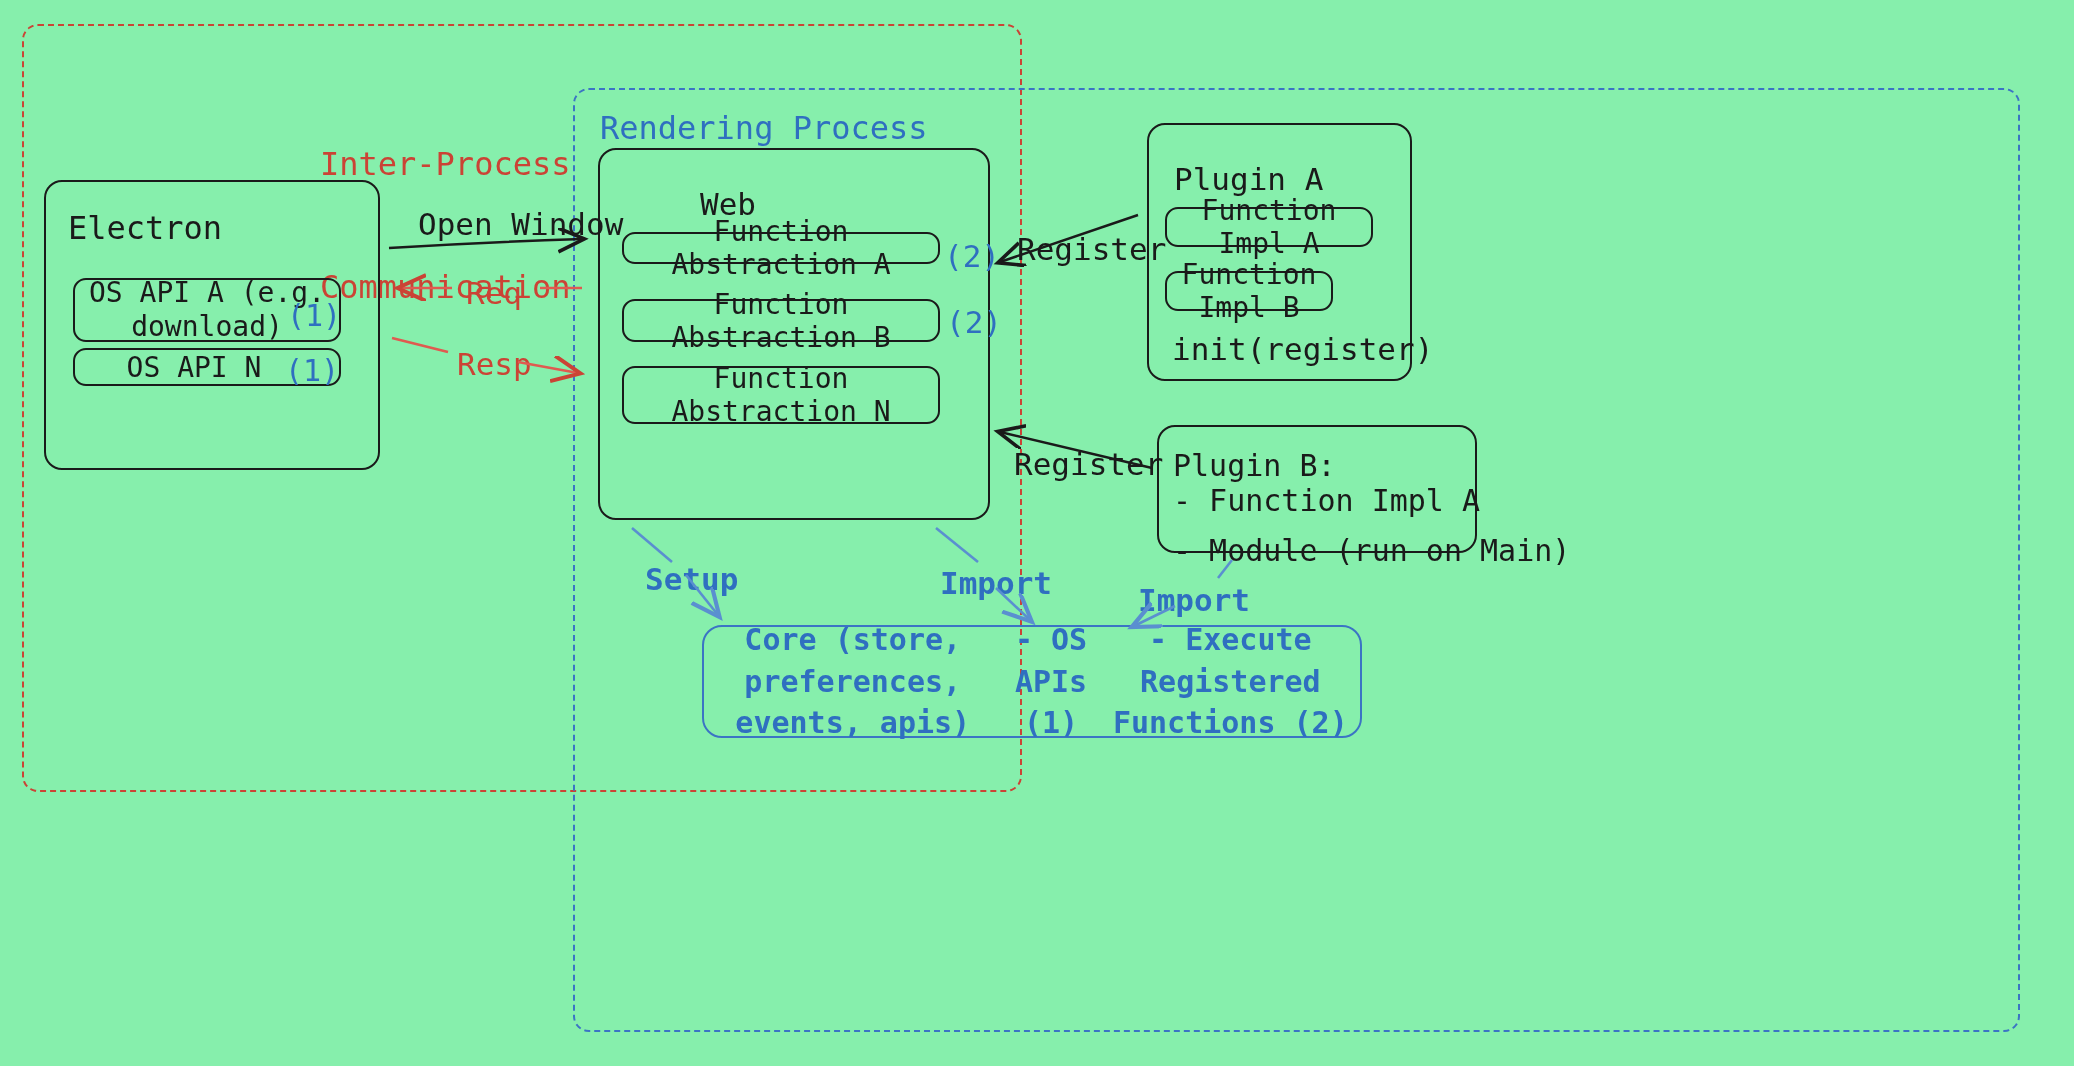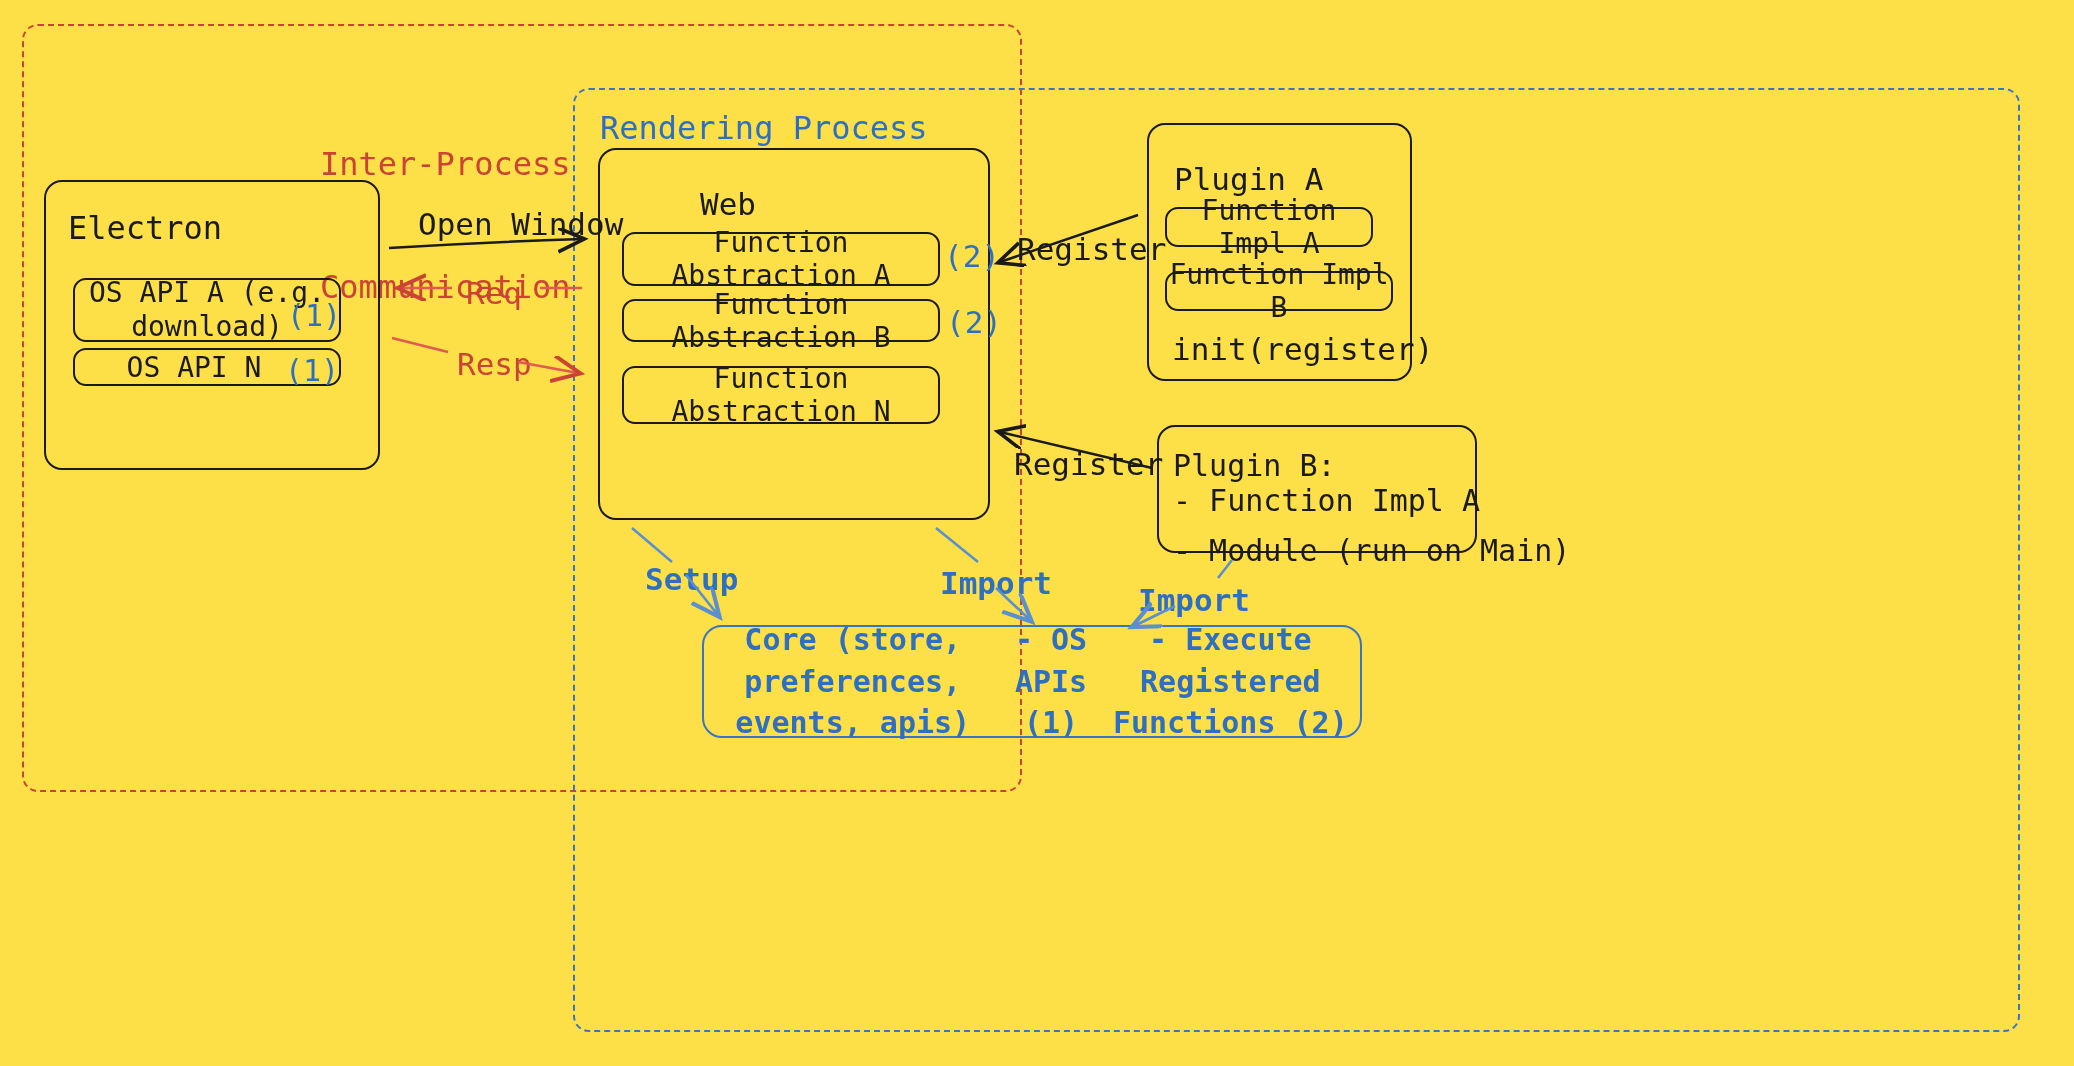--- a/index.html
+++ b/index.html
@@ -4,21 +4,21 @@
 <style>
   html, body {
     margin: 0;
     padding: 0;
     background: #ffffff;
   }
   #canvas {
     position: relative;
     width: 2074px;
     height: 1066px;
-    background: #fde047;
+    background: #86efac;
     font-family: "DejaVu Sans Mono", "Liberation Mono", monospace;
     overflow: hidden;
   }
   svg.layer {
     position: absolute;
     left: 0;
     top: 0;
     width: 2074px;
     height: 1066px;
     pointer-events: none;
@@ -109,21 +109,21 @@
   <div class="lbl lbl-blue t30" style="left:287px; top:297px;">(1)</div>
 
   <div class="inner-box t28" style="left:73px; top:348px; width:268px; height:38px;">
     <span style="margin-right:26px;">OS API N</span>
   </div>
   <div class="lbl lbl-blue t30" style="left:285px; top:352px;">(1)</div>
 
   <div class="box" style="left:598px; top:148px; width:392px; height:372px;"></div>
   <div class="lbl t31" style="left:700px; top:185px;">Web</div>
 
-  <div class="inner-box t28" style="left:622px; top:232px; width:318px; height:54px;">
+  <div class="inner-box t28" style="left:622px; top:232px; width:318px; height:32px;">
     <span>Function Abstraction A</span>
   </div>
   <div class="lbl lbl-blue t31" style="left:944px; top:237px;">(2)</div>
 
   <div class="inner-box t28" style="left:622px; top:299px; width:318px; height:43px;">
     <span>Function Abstraction B</span>
   </div>
   <div class="lbl lbl-blue t31" style="left:946px; top:303px;">(2)</div>
 
   <div class="inner-box t28" style="left:622px; top:366px; width:318px; height:58px;">
@@ -131,21 +131,21 @@
   </div>
 
 
   <div class="box" style="left:1147px; top:123px; width:265px; height:258px;"></div>
   <div class="lbl t31" style="left:1174px; top:160px;">Plugin A</div>
 
   <div class="inner-box t28" style="left:1165px; top:207px; width:208px; height:40px;">
     <span>Function Impl A</span>
   </div>
 
-  <div class="inner-box t28" style="left:1165px; top:271px; width:228px; height:40px;">
+  <div class="inner-box t28" style="left:1165px; top:271px; width:168px; height:40px;">
     <span>Function Impl B</span>
   </div>
 
   <div class="lbl t31" style="left:1172px; top:330px;">init(register)</div>
 
   <div class="box" style="left:1157px; top:425px; width:320px; height:128px;"></div>
   <div class="lbl t30" style="left:1173px; top:447px;">Plugin B:</div>
   <div class="lbl t30" style="left:1173px; top:482px;">- Function Impl A</div>
   <div class="lbl t30" style="left:1173px; top:515px;margin-top:17px;">- Module (run on Main)</div>
 

